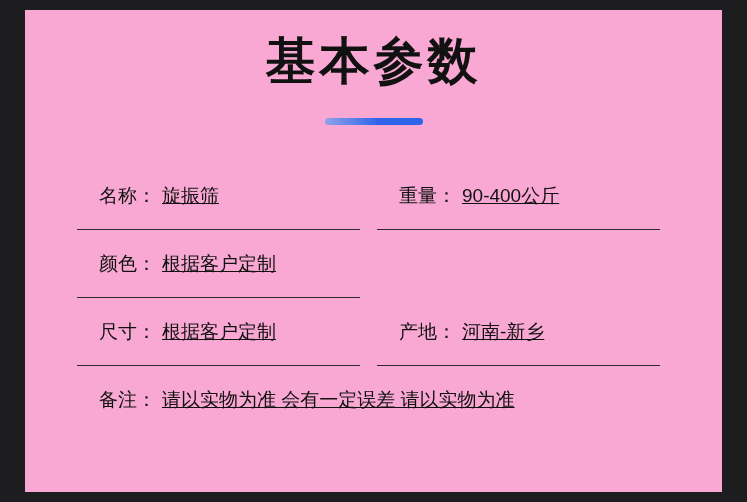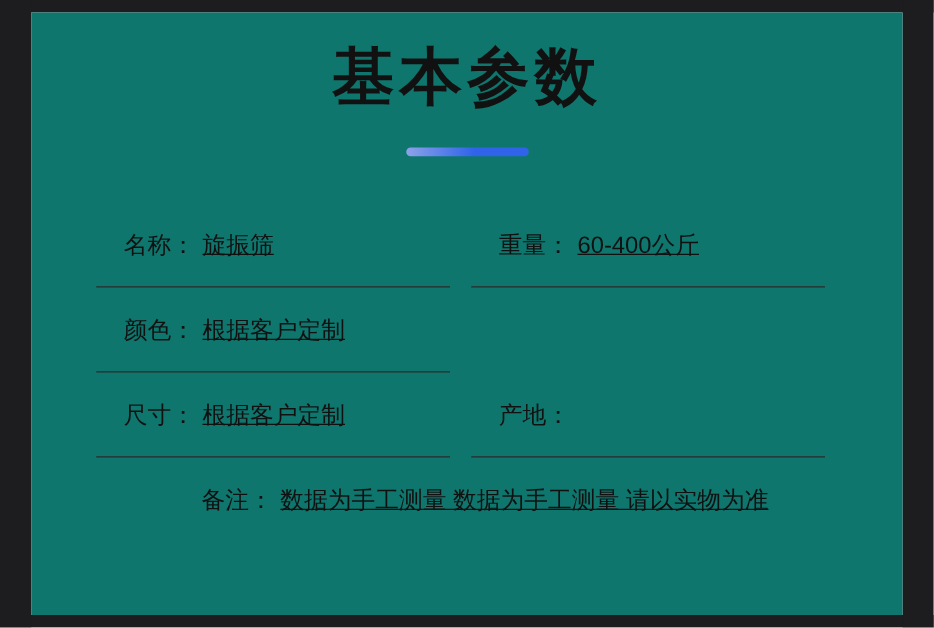--- a/index.html
+++ b/index.html
@@ -44,21 +44,21 @@
     right: 0; top: 0;
     width: 25px; height: 502px;
     background: #1d1d1f;
   }
   .card {
     position: absolute;
     left: 25px;
     top: 10px;
     width: 697px;
     height: 482px;
-    background: #0f766e;
+    background: #f9a8d4;
     box-sizing: border-box;
   }
   .title {
     position: absolute;
     left: 0;
     top: 22px;
     width: 697px;
     text-align: center;
     font-size: 50px;
     line-height: 58px;
@@ -88,21 +88,21 @@
   }
   .cell {
     position: relative;
     box-sizing: border-box;
     height: 68px;
     display: flex;
     align-items: center;
     padding-left: 22px;
   }
   .cell.half { width: 300px; }
-  .cell.full { width: 600px; justify-content: center; }
+  .cell.full { width: 600px; }
   .cell .underline {
     position: absolute;
     left: 0;
     bottom: 0;
     height: 1px;
     background: #2b2b2b;
   }
   .cell.half .underline { width: 283px; }
   .label {
     font-size: 19px;
@@ -137,47 +137,48 @@
     <div class="specs">
 
       <div class="row">
         <div class="cell half">
           <span class="label">名称：</span>
           <span class="value">旋振筛</span>
           <span class="underline"></span>
         </div>
         <div class="cell half">
           <span class="label">重量：</span>
-          <span class="value">60-400公斤</span>
+          <span class="value">90-400公斤</span>
           <span class="underline"></span>
         </div>
       </div>
 
       <div class="row">
         <div class="cell half">
           <span class="label">颜色：</span>
           <span class="value">根据客户定制</span>
           <span class="underline"></span>
         </div>
       </div>
 
       <div class="row">
         <div class="cell half">
           <span class="label">尺寸：</span>
           <span class="value">根据客户定制</span>
           <span class="underline"></span>
         </div>
         <div class="cell half">
           <span class="label">产地：</span>
+          <span class="value">河南-新乡</span>
           <span class="underline"></span>
         </div>
       </div>
 
       <div class="row">
         <div class="cell full">
           <span class="label">备注：</span>
-          <span class="value">数据为手工测量 数据为手工测量 请以实物为准</span>
+          <span class="value">请以实物为准 会有一定误差 请以实物为准</span>
         </div>
       </div>
 
     </div>
   </div>
 </div>
 
 </body></html>

